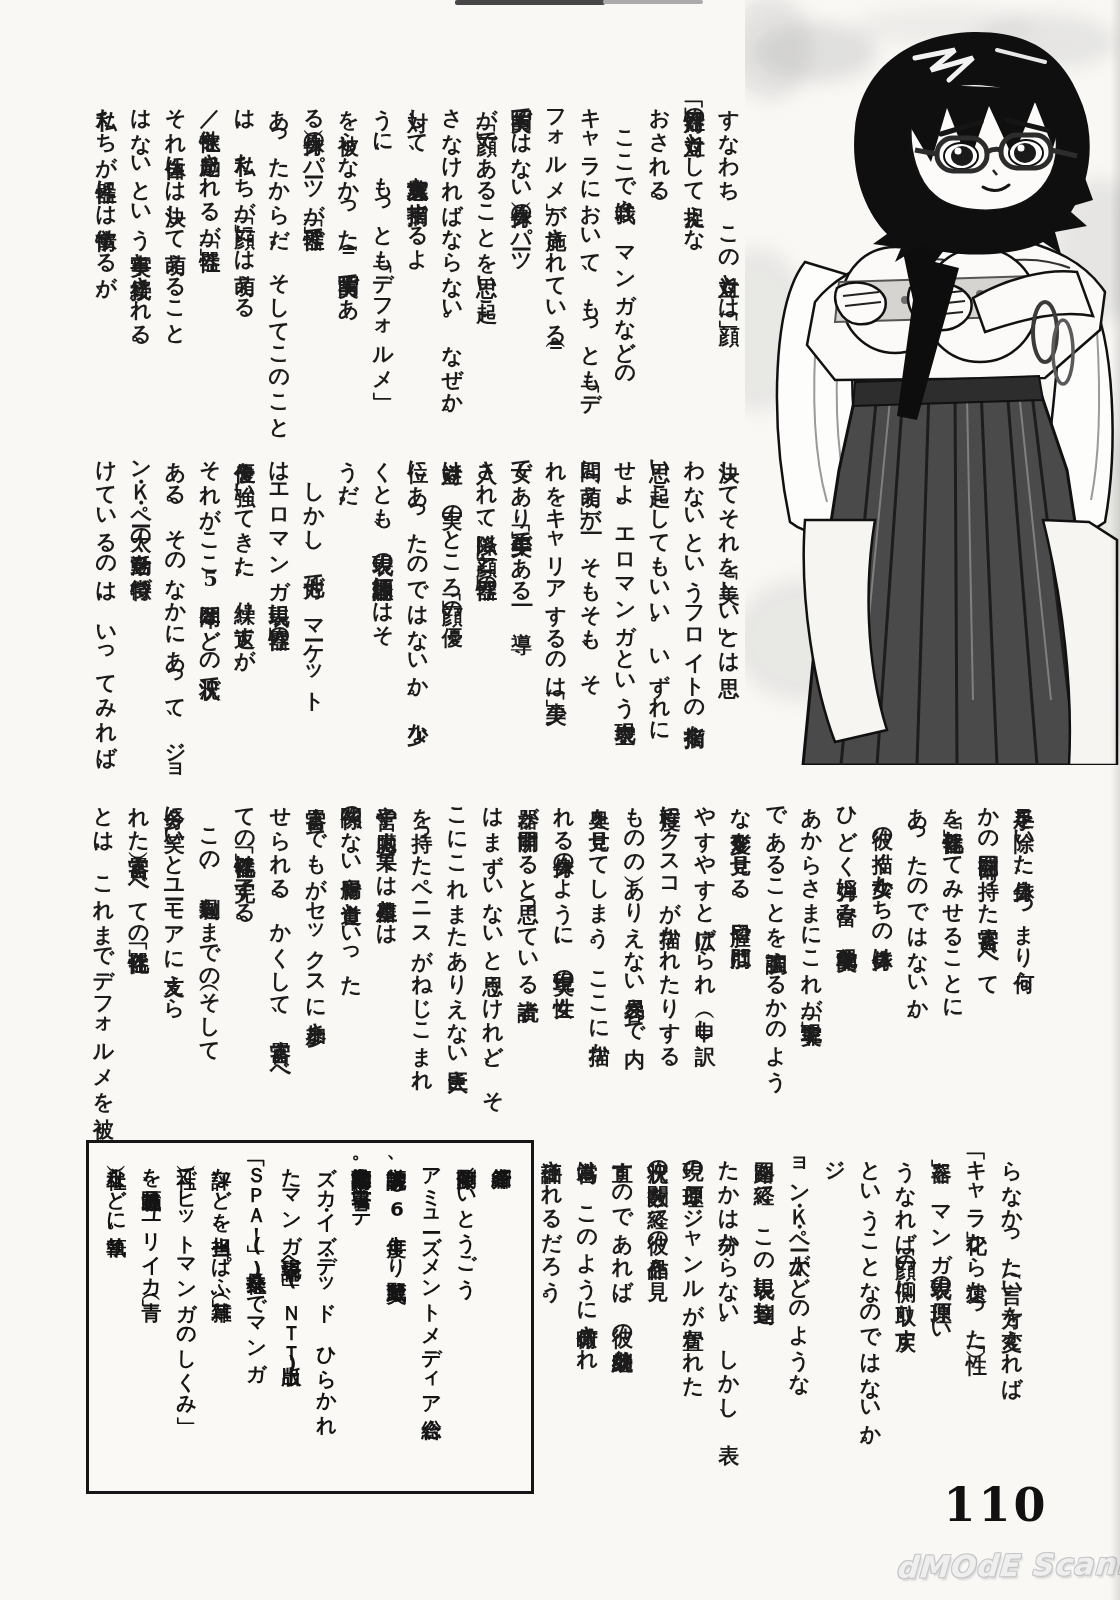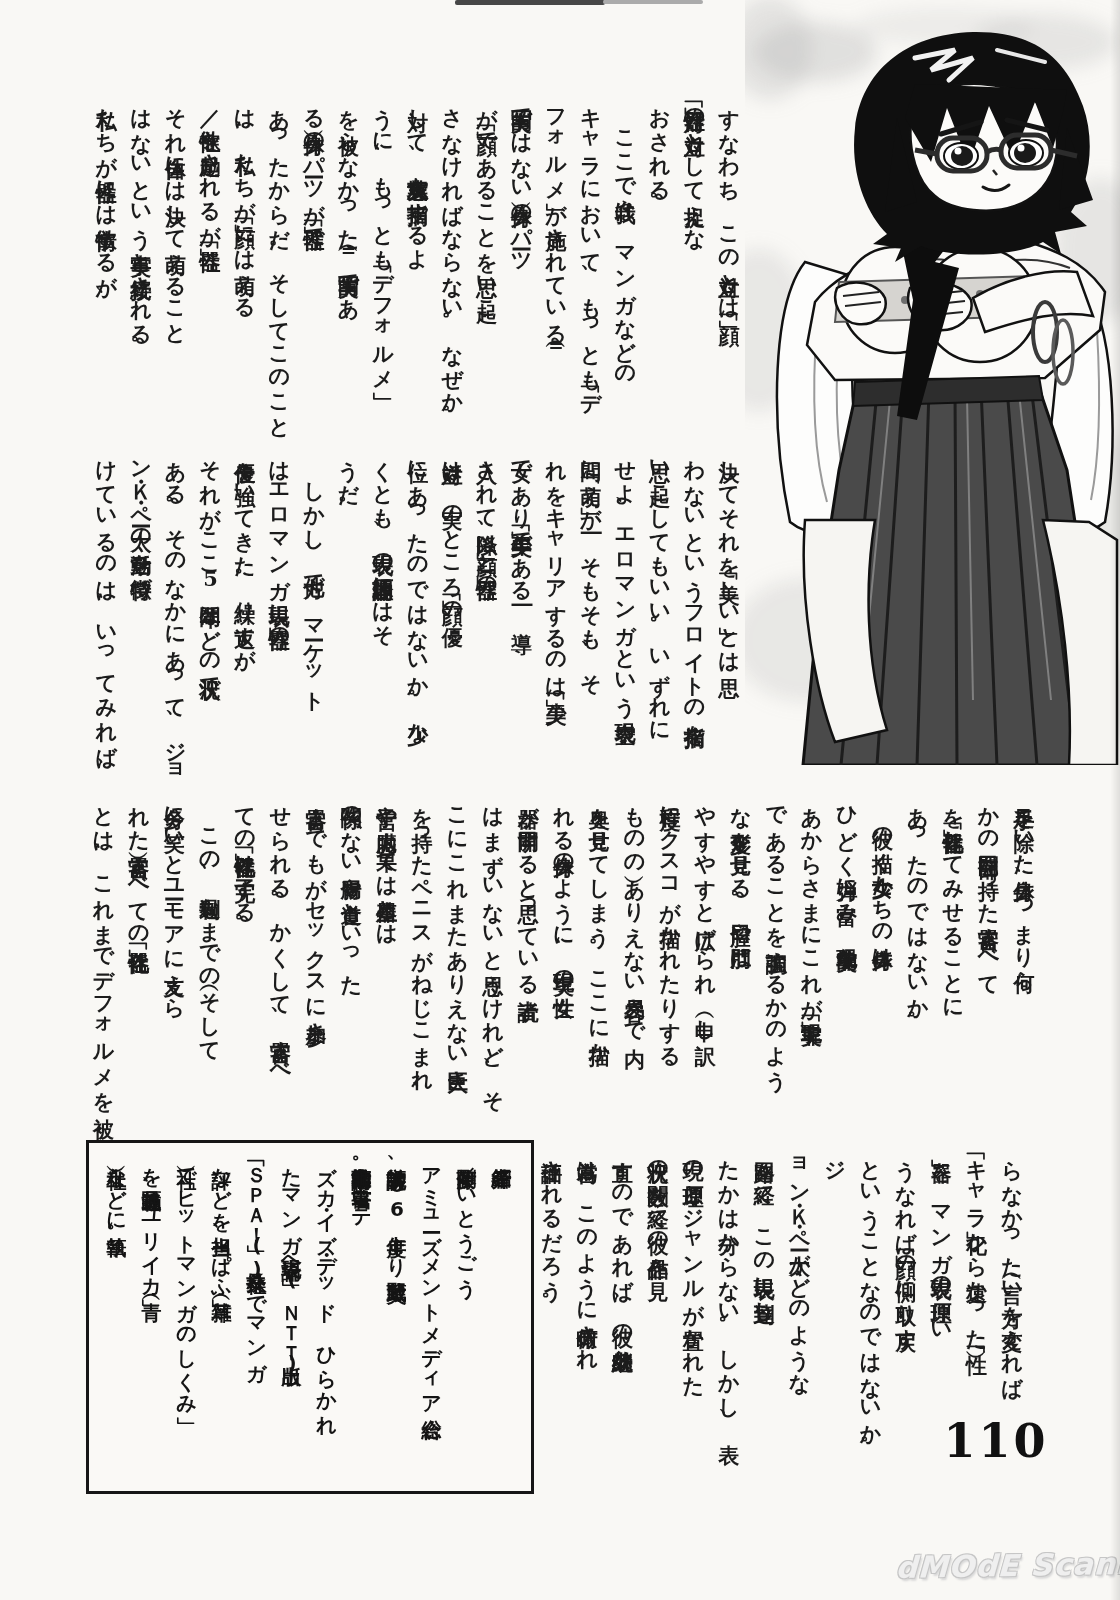--- a/index.html
+++ b/index.html
@@ -38,21 +38,21 @@
     writing-mode:vertical-rl;text-orientation:upright;
     width:100%;height:100%;
     font-family:"DejaVu Sans","Liberation Sans",sans-serif;
     font-size:20px;font-weight:700;line-height:35px;color:#141414;
   }
   .vbio .tcol{height:100%;}
   .bio-heading{font-weight:800;}
   .bio-cols{display:contents;}
 
   .page-number{
-    position:absolute;left:938px;top:1414px;width:116px;
+    position:absolute;left:938px;top:1478px;width:116px;
     text-align:center;
     font-family:"DejaVu Serif","Liberation Serif",serif;
     font-size:46px;font-weight:700;letter-spacing:3px;color:#111;
   }
   .watermark{
     position:absolute;left:898px;top:1548px;width:222px;
     font-family:"DejaVu Sans","Liberation Sans",sans-serif;
     font-style:italic;font-weight:800;font-size:30px;letter-spacing:1px;
     color:#efefef;
     text-shadow:-1px -1px 0 #c6c6c6,1px -1px 0 #c6c6c6,-1px 1px 0 #c6c6c6,1px 1px 0 #c6c6c6,2px 3px 2px #d8d8d8;

